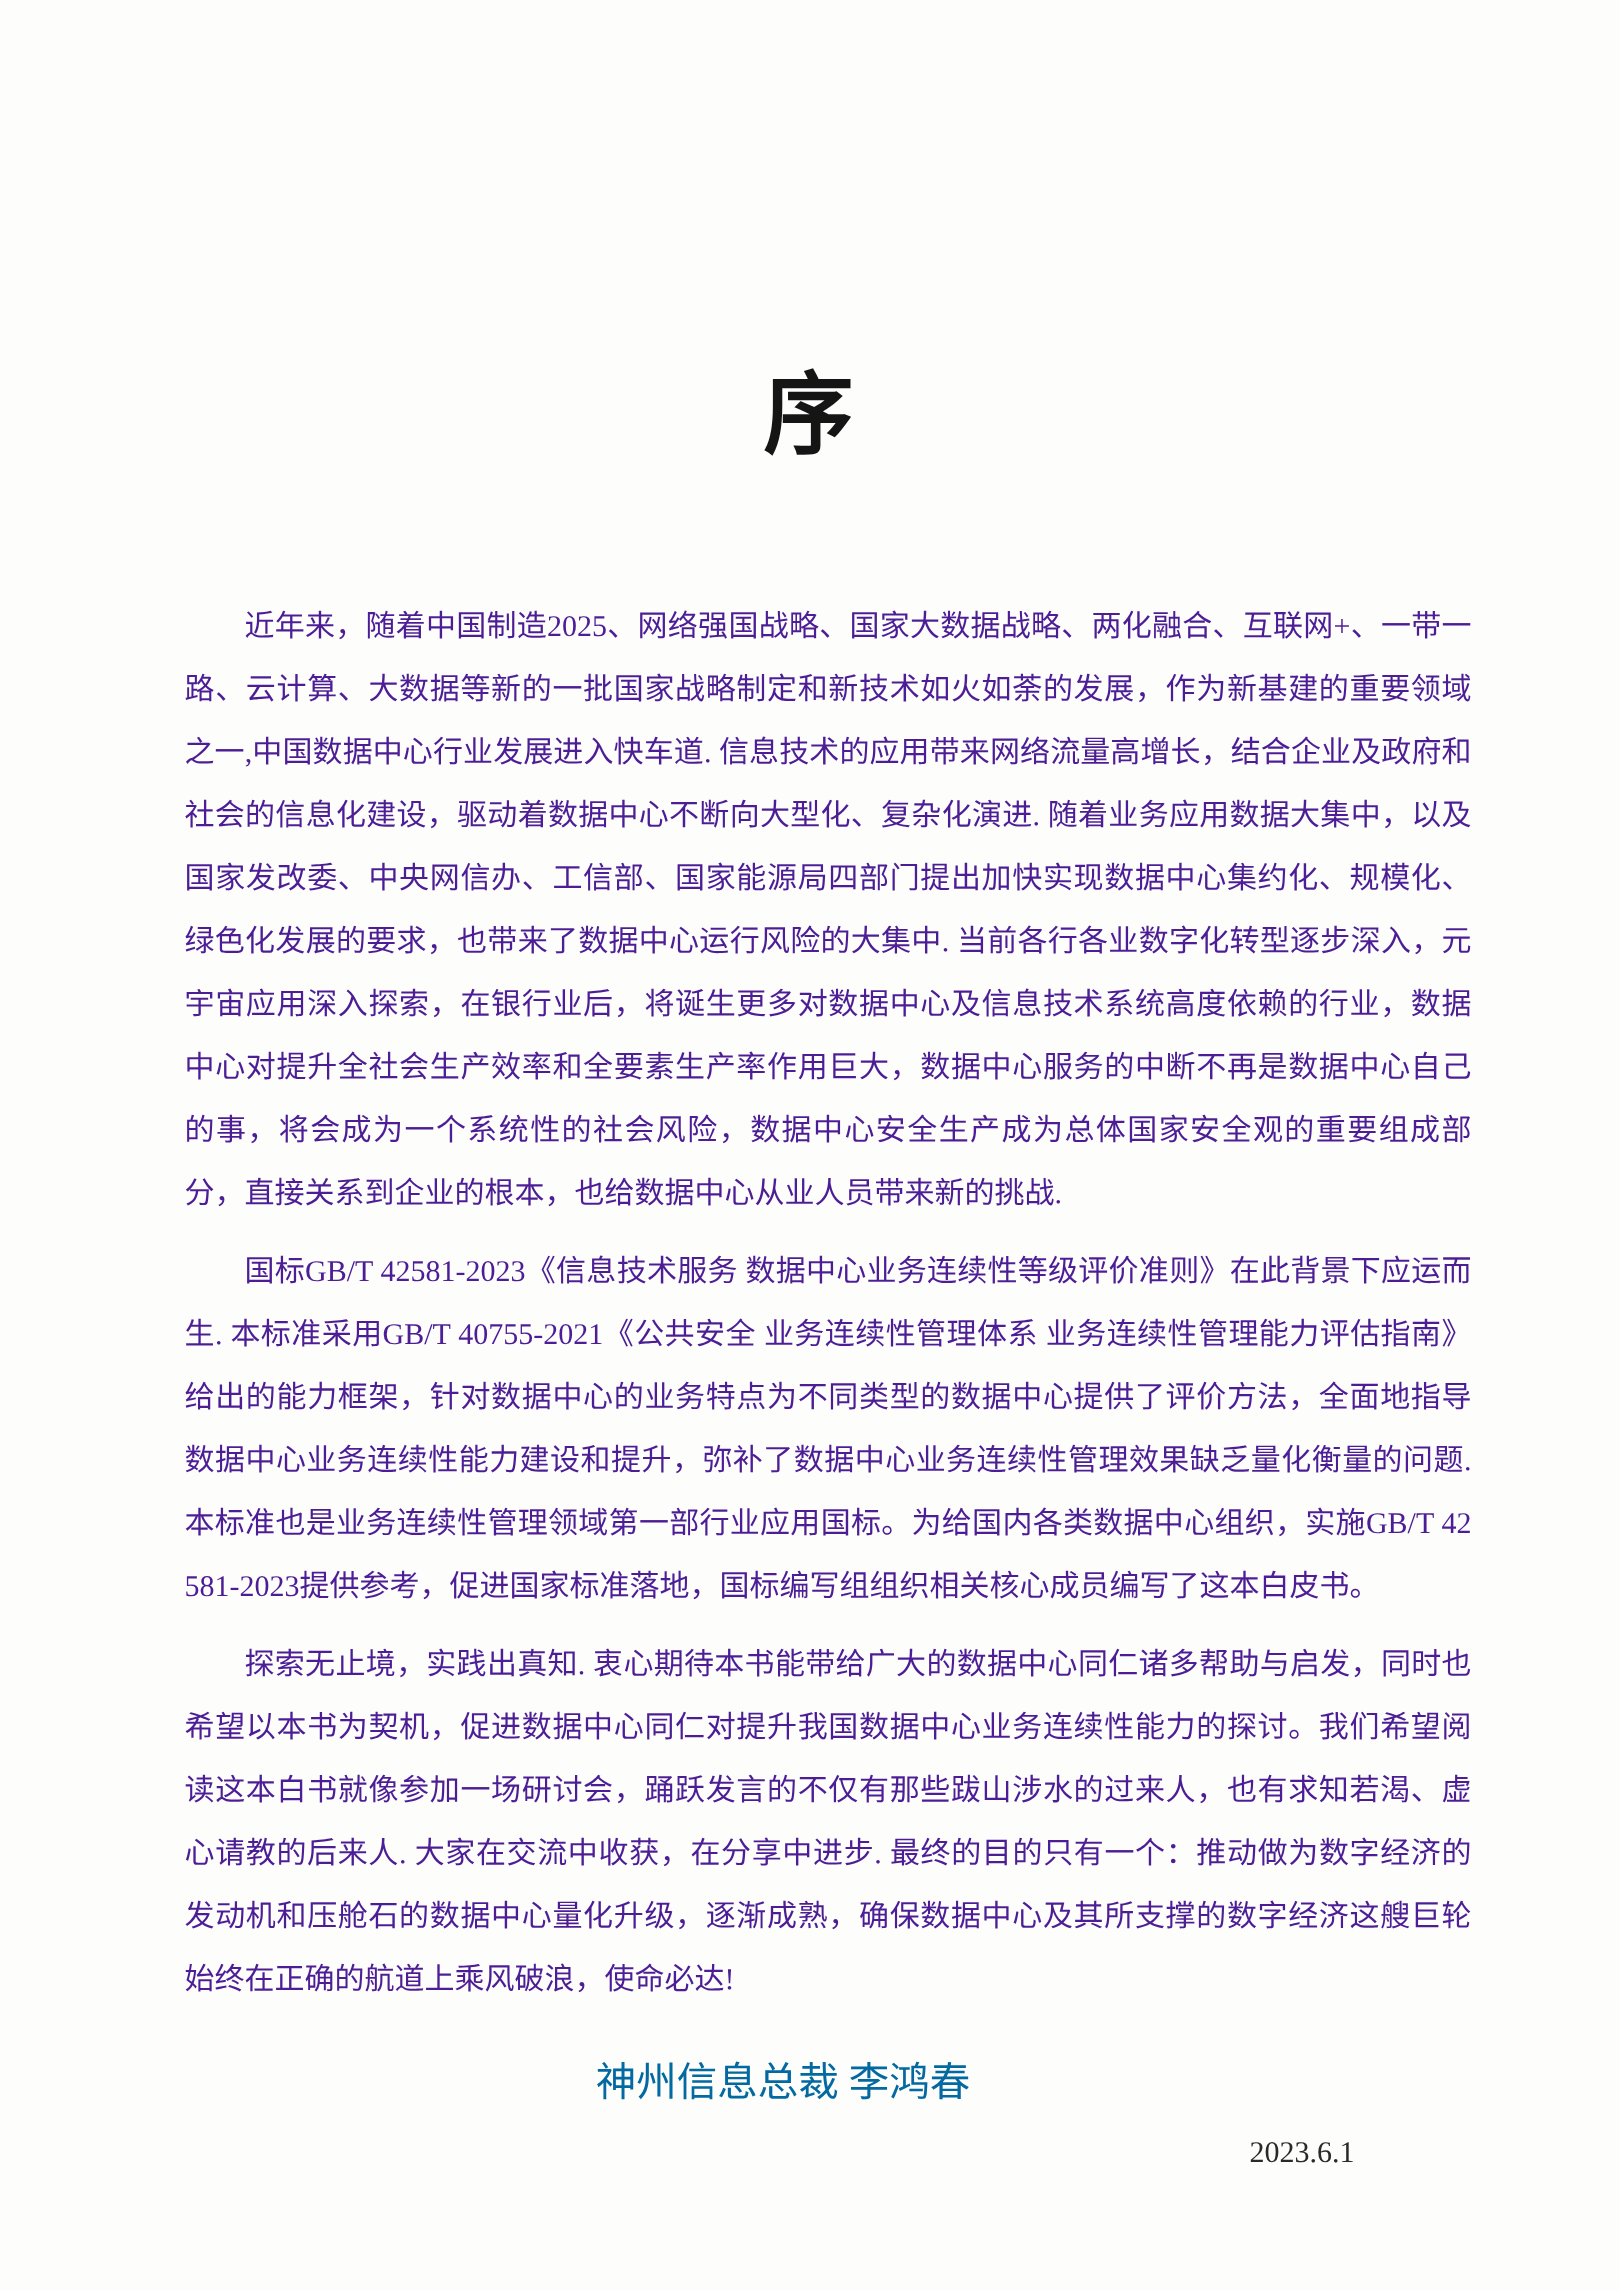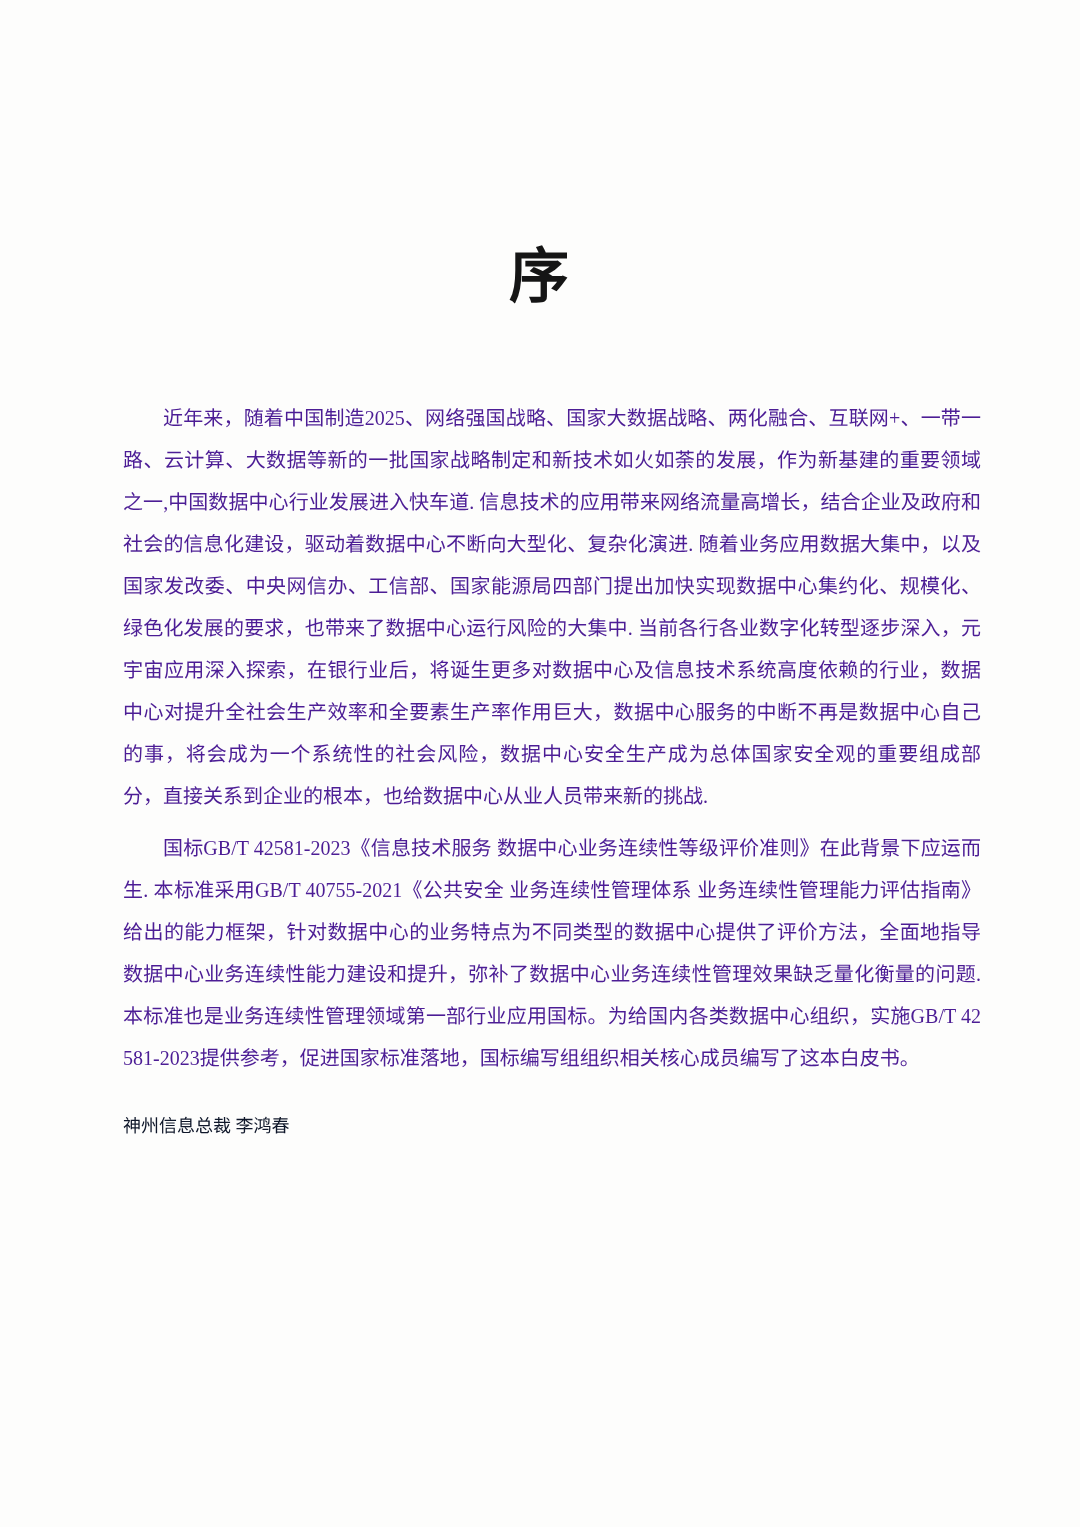--- a/index.html
+++ b/index.html
@@ -35,25 +35,25 @@
     line-height: 42px;
     text-align: justify;
     text-indent: 2em;
     color: #4c1d95;
     word-break: break-all;
   }
   .signature-block {
     margin-top: 32px;
   }
   .signature {
-    text-align: left;
+    text-align: center;
     padding-right: 60px;
-    font-size: 18px;
+    font-size: 27px;
     line-height: 30px;
-    color: #0f172a;
+    color: #0369a1;
     white-space: pre;
   }
   .sign-date {
     text-align: right;
     padding-right: 78px;
     margin-top: 18px;
     font-size: 20px;
     line-height: 28px;
     color: #2a2a2a;
   }
@@ -61,19 +61,21 @@
 </head>
 <body>
 
 <div class="page">
 
   <div class="doc-title">序</div>
 
   <div class="content">
     <p>近年来，随着中国制造2025、网络强国战略、国家大数据战略、两化融合、互联网+、一带一路、云计算、大数据等新的一批国家战略制定和新技术如火如荼的发展，作为新基建的重要领域之一,中国数据中心行业发展进入快车道. 信息技术的应用带来网络流量高增长，结合企业及政府和社会的信息化建设，驱动着数据中心不断向大型化、复杂化演进. 随着业务应用数据大集中，以及国家发改委、中央网信办、工信部、国家能源局四部门提出加快实现数据中心集约化、规模化、绿色化发展的要求，也带来了数据中心运行风险的大集中. 当前各行各业数字化转型逐步深入，元宇宙应用深入探索，在银行业后，将诞生更多对数据中心及信息技术系统高度依赖的行业，数据中心对提升全社会生产效率和全要素生产率作用巨大，数据中心服务的中断不再是数据中心自己的事，将会成为一个系统性的社会风险，数据中心安全生产成为总体国家安全观的重要组成部分，直接关系到企业的根本，也给数据中心从业人员带来新的挑战.</p>
     <p>国标GB/T 42581-2023《信息技术服务 数据中心业务连续性等级评价准则》在此背景下应运而生. 本标准采用GB/T 40755-2021《公共安全 业务连续性管理体系 业务连续性管理能力评估指南》给出的能力框架，针对数据中心的业务特点为不同类型的数据中心提供了评价方法，全面地指导数据中心业务连续性能力建设和提升，弥补了数据中心业务连续性管理效果缺乏量化衡量的问题. 本标准也是业务连续性管理领域第一部行业应用国标。为给国内各类数据中心组织，实施GB/T 42581-2023提供参考，促进国家标准落地，国标编写组组织相关核心成员编写了这本白皮书。</p>
+    <p>探索无止境，实践出真知. 衷心期待本书能带给广大的数据中心同仁诸多帮助与启发，同时也希望以本书为契机，促进数据中心同仁对提升我国数据中心业务连续性能力的探讨。我们希望阅读这本白书就像参加一场研讨会，踊跃发言的不仅有那些跋山涉水的过来人，也有求知若渴、虚心请教的后来人. 大家在交流中收获，在分享中进步. 最终的目的只有一个：推动做为数字经济的发动机和压舱石的数据中心量化升级，逐渐成熟，确保数据中心及其所支撑的数字经济这艘巨轮始终在正确的航道上乘风破浪，使命必达!</p>
 
     <div class="signature-block">
       <div class="signature">神州信息总裁 李鸿春</div>
+      <div class="sign-date">2023.6.1</div>
     </div>
   </div>
 
 </div>
 
 </body></html>

